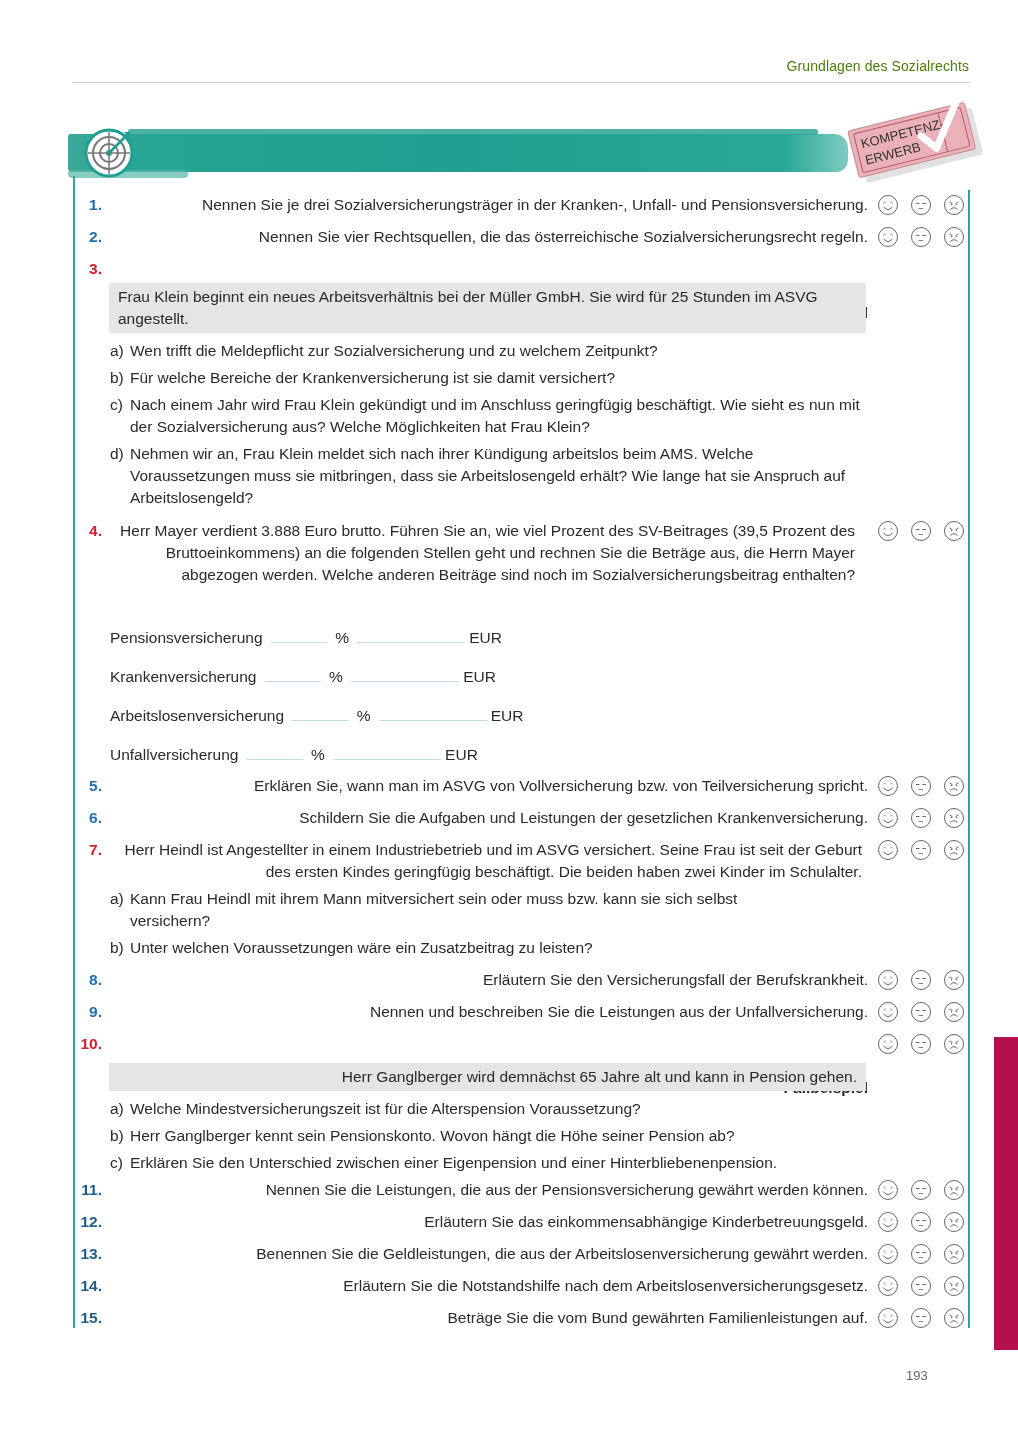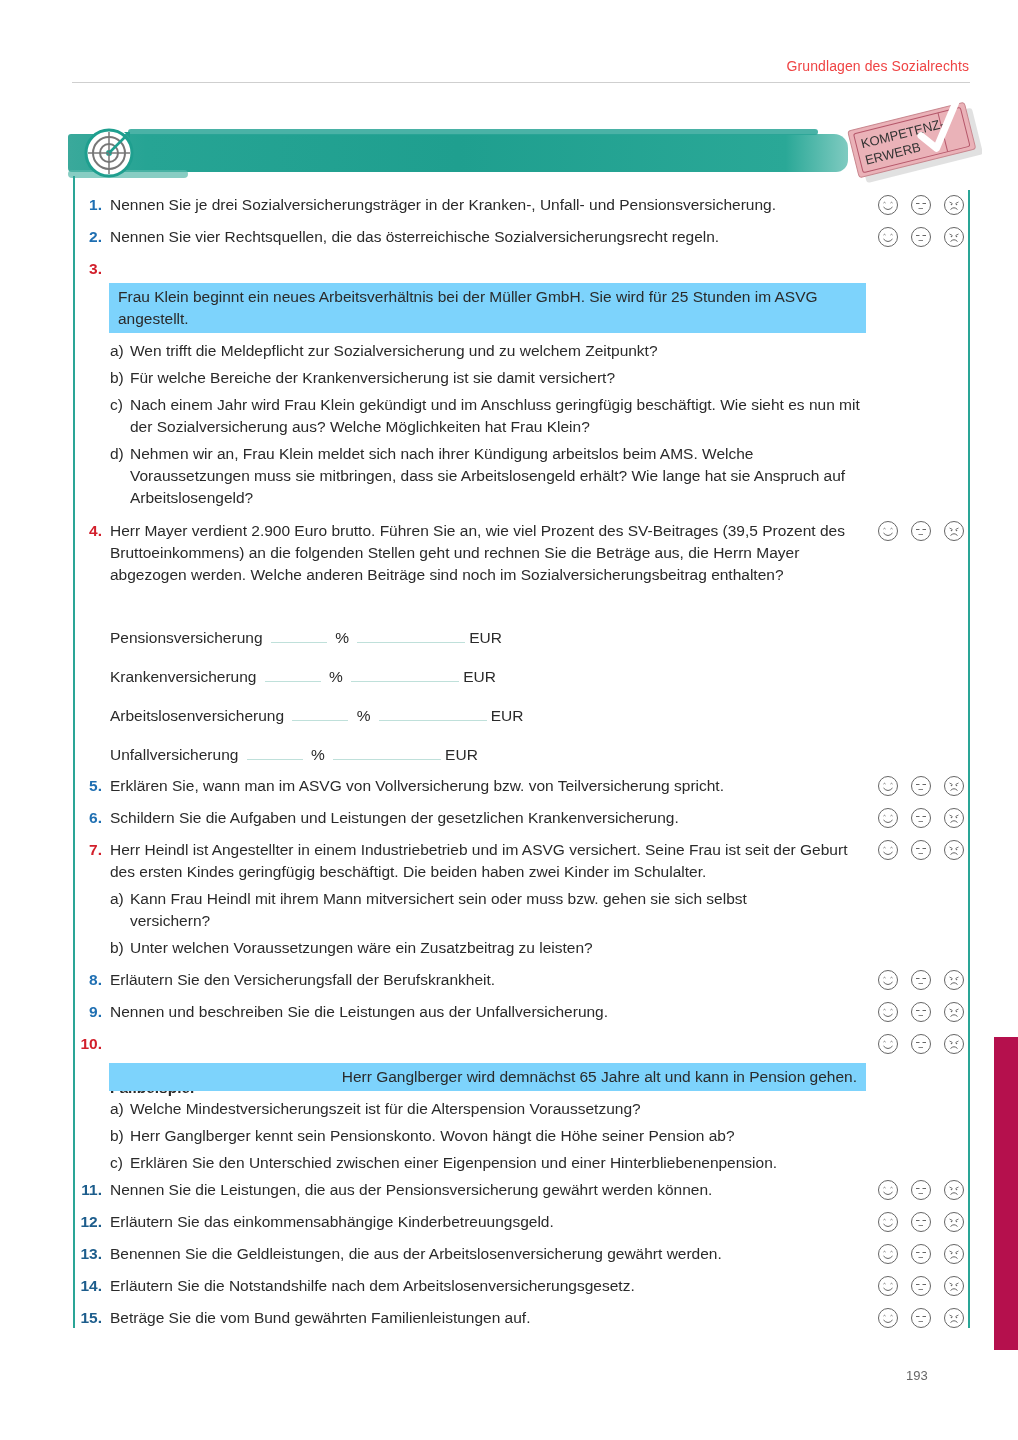--- a/index.html
+++ b/index.html
@@ -1,18 +1,18 @@
 <!DOCTYPE html>
 <html><head>
 <meta charset="utf-8">
 <style>
   html, body { margin:0; padding:0; background:#ffffff; }
   body { width:1018px; height:1440px; position:relative; overflow:hidden;
          font-family:"Liberation Sans", sans-serif; color:#2a2a2a; }
-  .running-head { position:absolute; top:58px; right:49px; font-size:14px; color:#ef4444; letter-spacing:0.1px; }
+  .running-head { position:absolute; top:58px; right:49px; font-size:14px; color:#4d7c0f; letter-spacing:0.1px; }
   .head-rule { position:absolute; top:82px; left:72px; width:898px; height:1px; background:#cfcfcf; }
 
   .banner { position:absolute; top:128px; left:68px; width:780px; height:48px; }
   .banner-brush { position:absolute; top:6px; left:0; width:780px; height:38px;
      background:linear-gradient(90deg,#3aa99b 0%,#26a494 10%,#1f9f8f 50%,#2aa897 92%,rgba(42,168,151,0.6) 100%);
      border-radius:3px 14px 12px 4px; }
   .banner-brush:before { content:""; position:absolute; left:60px; top:-5px; width:690px; height:6px;
      background:#2aa596; border-radius:4px; opacity:0.85; }
   .banner-brush:after { content:""; position:absolute; left:0; bottom:-6px; width:120px; height:8px;
      background:#55b8aa; border-radius:6px; opacity:0.7; }
@@ -23,23 +23,23 @@
   .ticket { position:absolute; left:842px; top:96px; width:140px; height:90px; }
 
   .content-rule { position:absolute; left:73px; top:176px; width:2px; height:1152px; background:#2aa596; }
   .right-rule { position:absolute; left:968px; top:190px; width:2px; height:1138px; background:#2aa596; }
 
   .item { position:absolute; left:78px; width:790px; font-size:15.5px; line-height:22px; }
   .num { position:absolute; left:0; width:24px; text-align:right; font-weight:bold; }
   .num.blue { color:#1f6fb2; }
   .num.red { color:#d21f2b; }
   .num.dark { color:#1d5d8c; }
-  .text { margin-left:32px; }
+  .text { margin-left:32px;text-align:right; }
   .bold { font-weight:bold;margin-top:44px; }
-  .case-box { position:absolute; left:109px; width:757px; background:#7dd3fc; font-size:15.5px; line-height:22px;
+  .case-box { position:absolute; left:109px; width:757px; background:#e5e5e5; font-size:15.5px; line-height:22px;
      padding:3px 9px; box-sizing:border-box; }
   .sub { position:absolute; left:110px; width:750px; font-size:15.5px; line-height:22px; }
   .sub .lbl { position:absolute; left:0; }
   .sub .stext { margin-left:20px; display:block; }
 
   .fill-row { position:absolute; left:110px; font-size:15.5px; line-height:22px; white-space:nowrap; }
   .blank { display:inline-block; border-bottom:1px solid #bfe0da; height:16px; vertical-align:baseline; margin:0 4px; }
 
   .smileys { position:absolute; left:877px; width:88px; height:22px; display:flex; justify-content:space-between; }
   .smiley { width:22px; height:22px; }
@@ -109,21 +109,21 @@
   <span class="lbl">c)</span>
   <span class="stext">Nach einem Jahr wird Frau Klein gekündigt und im Anschluss geringfügig beschäftigt. Wie sieht es nun mit der Sozialversicherung aus? Welche Möglichkeiten hat Frau Klein?</span>
 </div>
 <div class="sub" style="top:443px">
   <span class="lbl">d)</span>
   <span class="stext">Nehmen wir an, Frau Klein meldet sich nach ihrer Kündigung arbeitslos beim AMS. Welche Voraussetzungen muss sie mitbringen, dass sie Arbeitslosengeld erhält? Wie lange hat sie Anspruch auf Arbeitslosengeld?</span>
 </div>
 
 <div class="item" style="top:520px">
   <span class="num red">4.</span>
-  <div class="text" style="width:745px">Herr Mayer verdient 2.900 Euro brutto. Führen Sie an, wie viel Prozent des SV-Beitrages (39,5 Prozent des Bruttoeinkommens) an die folgenden Stellen geht und rechnen Sie die Beträge aus, die Herrn Mayer abgezogen werden. Welche anderen Beiträge sind noch im Sozialversicherungsbeitrag enthalten?</div>
+  <div class="text" style="width:745px">Herr Mayer verdient 3.888 Euro brutto. Führen Sie an, wie viel Prozent des SV-Beitrages (39,5 Prozent des Bruttoeinkommens) an die folgenden Stellen geht und rechnen Sie die Beträge aus, die Herrn Mayer abgezogen werden. Welche anderen Beiträge sind noch im Sozialversicherungsbeitrag enthalten?</div>
 </div>
 <div class="fill-row" style="top:626px">
   <span>Pensionsversicherung</span>
   <span class="blank" style="width:56px"></span>
   <span>%</span>
   <span class="blank" style="width:108px"></span><span>EUR</span>
 </div>
 <div class="fill-row" style="top:665px">
   <span>Krankenversicherung</span>
   <span class="blank" style="width:56px"></span>
@@ -152,21 +152,21 @@
   <span class="num blue">6.</span>
   <div class="text">Schildern Sie die Aufgaben und Leistungen der gesetzlichen Krankenversicherung.</div>
 </div>
 
 <div class="item" style="top:839px">
   <span class="num red">7.</span>
   <div class="text" style="width:752px">Herr Heindl ist Angestellter in einem Industriebetrieb und im ASVG versichert. Seine Frau ist seit der Geburt des ersten Kindes geringfügig beschäftigt. Die beiden haben zwei Kinder im Schulalter.</div>
 </div>
 <div class="sub" style="top:888px">
   <span class="lbl">a)</span>
-  <span class="stext" style="width:680px">Kann Frau Heindl mit ihrem Mann mitversichert sein oder muss bzw. gehen sie sich selbst versichern?</span>
+  <span class="stext" style="width:680px">Kann Frau Heindl mit ihrem Mann mitversichert sein oder muss bzw. kann sie sich selbst versichern?</span>
 </div>
 <div class="sub" style="top:937px">
   <span class="lbl">b)</span>
   <span class="stext">Unter welchen Voraussetzungen wäre ein Zusatzbeitrag zu leisten?</span>
 </div>
 
 <div class="item" style="top:969px">
   <span class="num blue">8.</span>
   <div class="text">Erläutern Sie den Versicherungsfall der Berufskrankheit.</div>
 </div>

